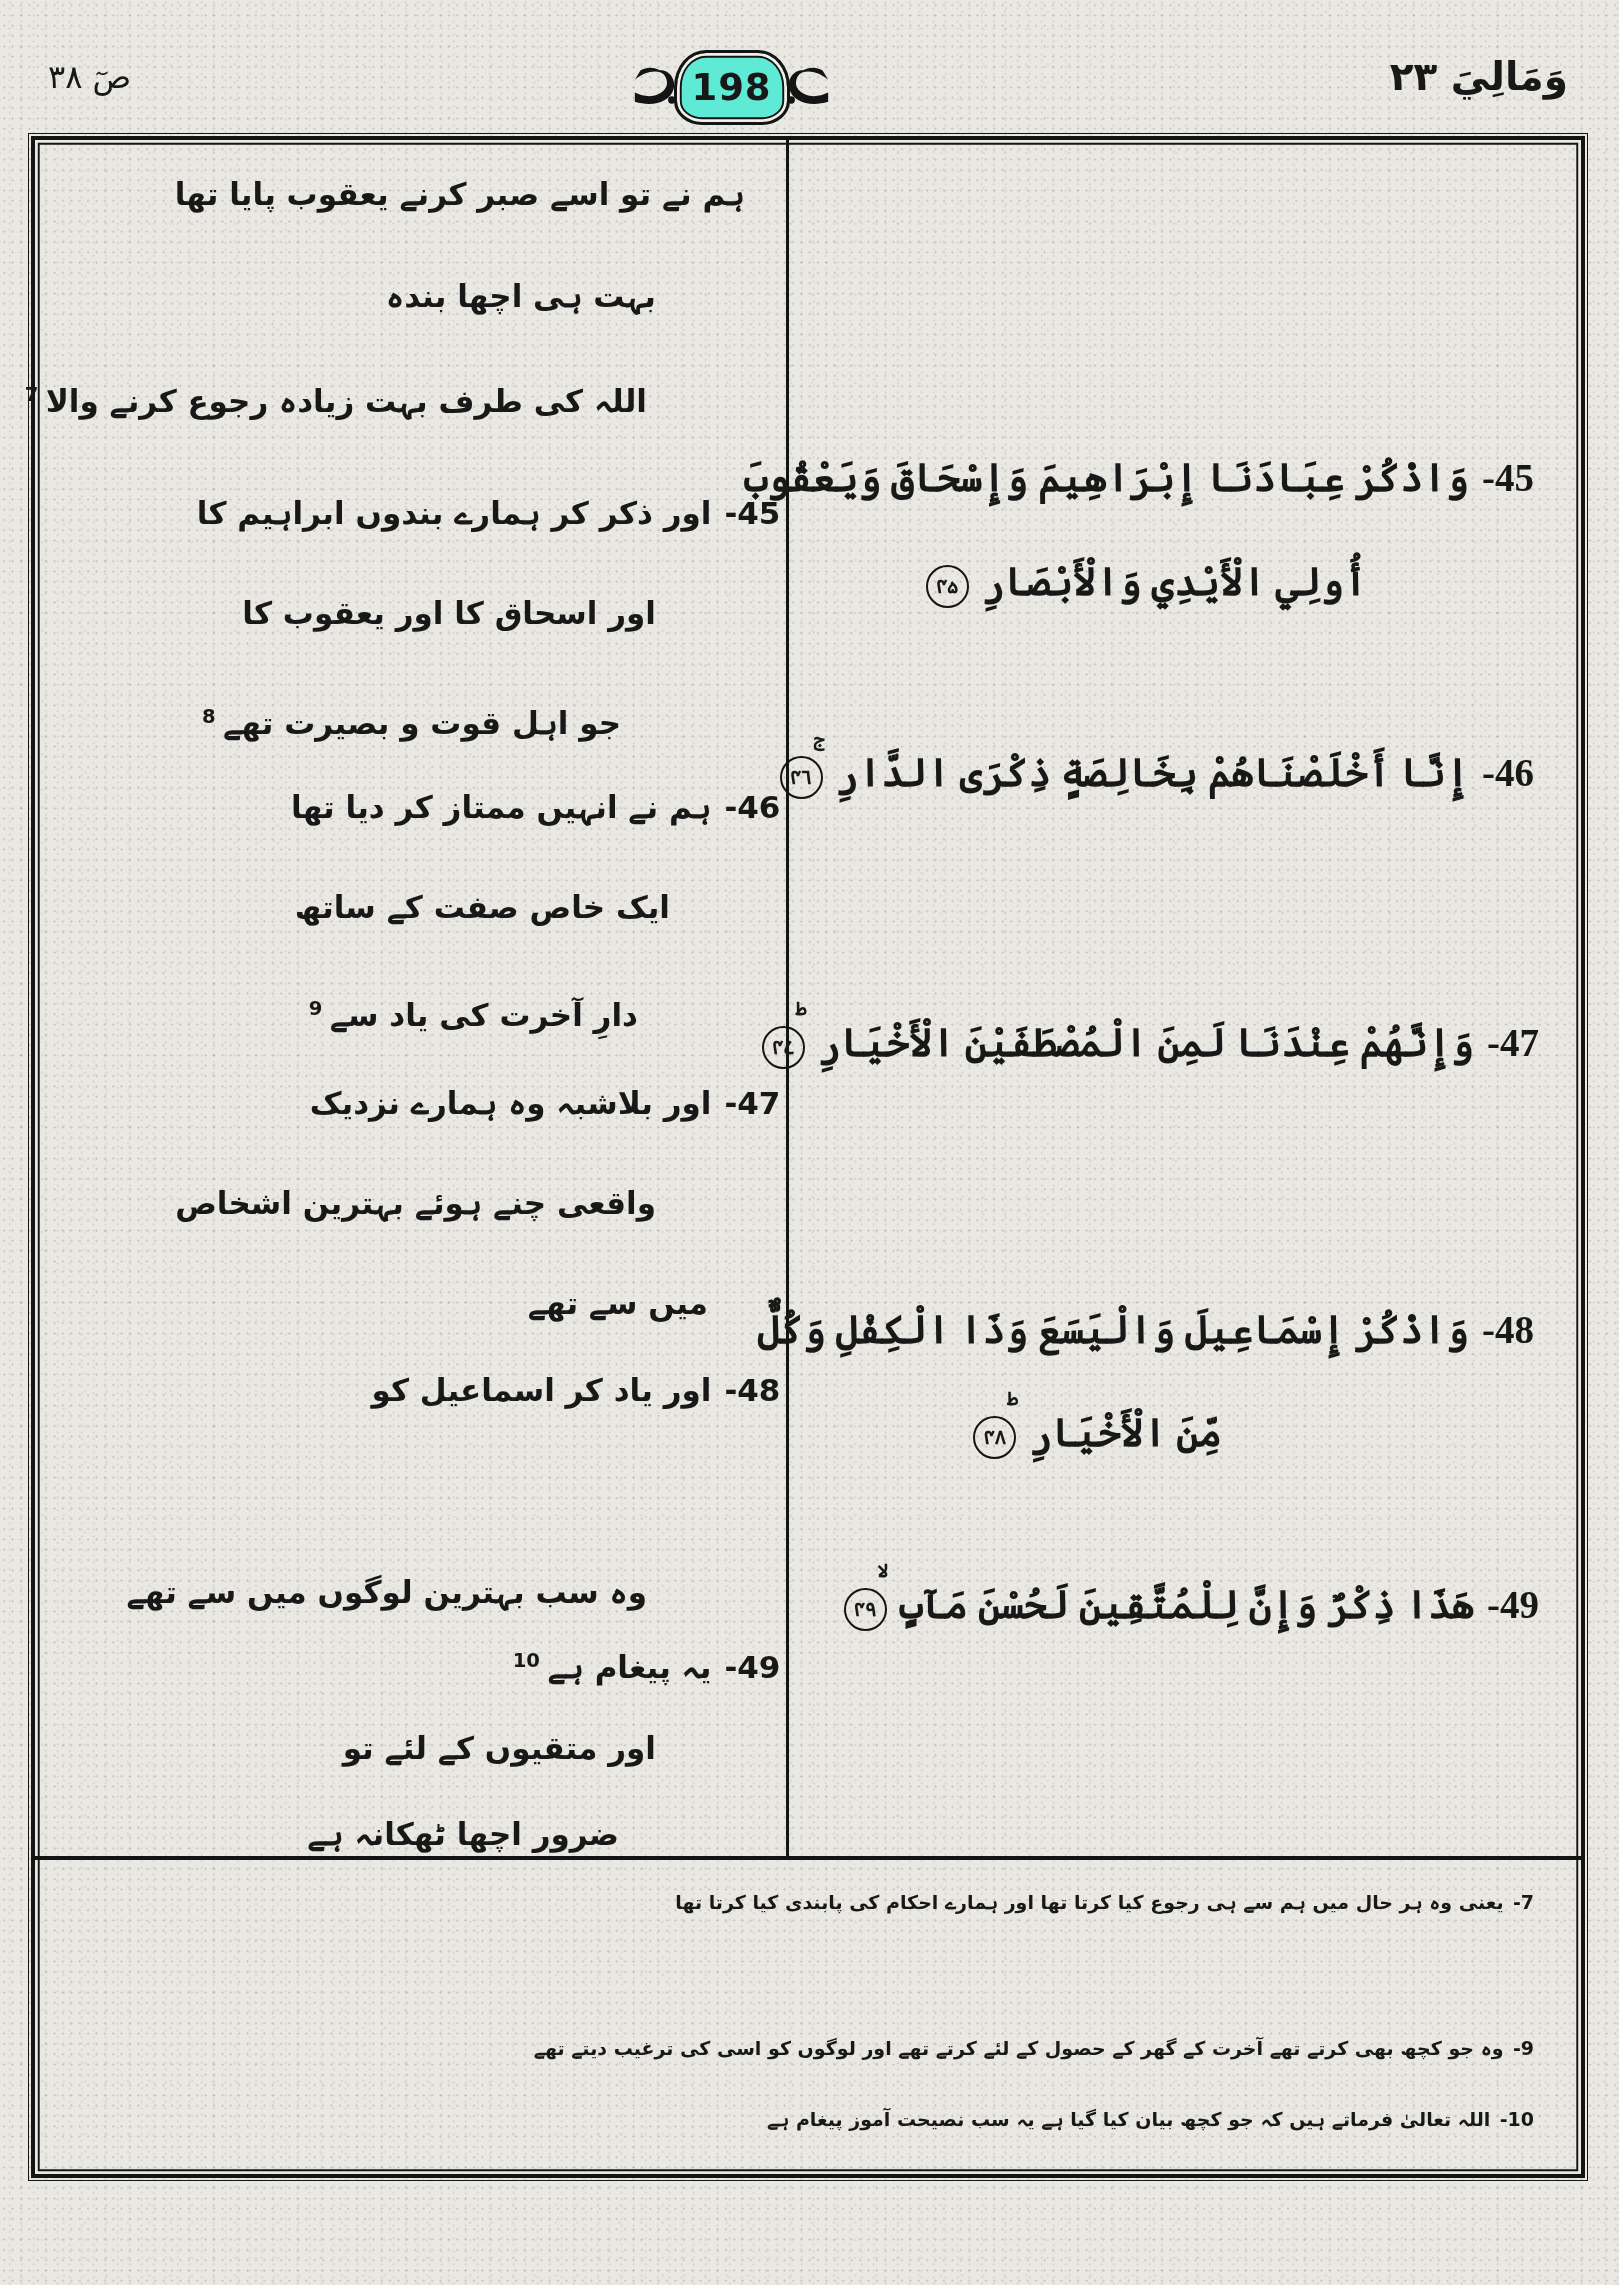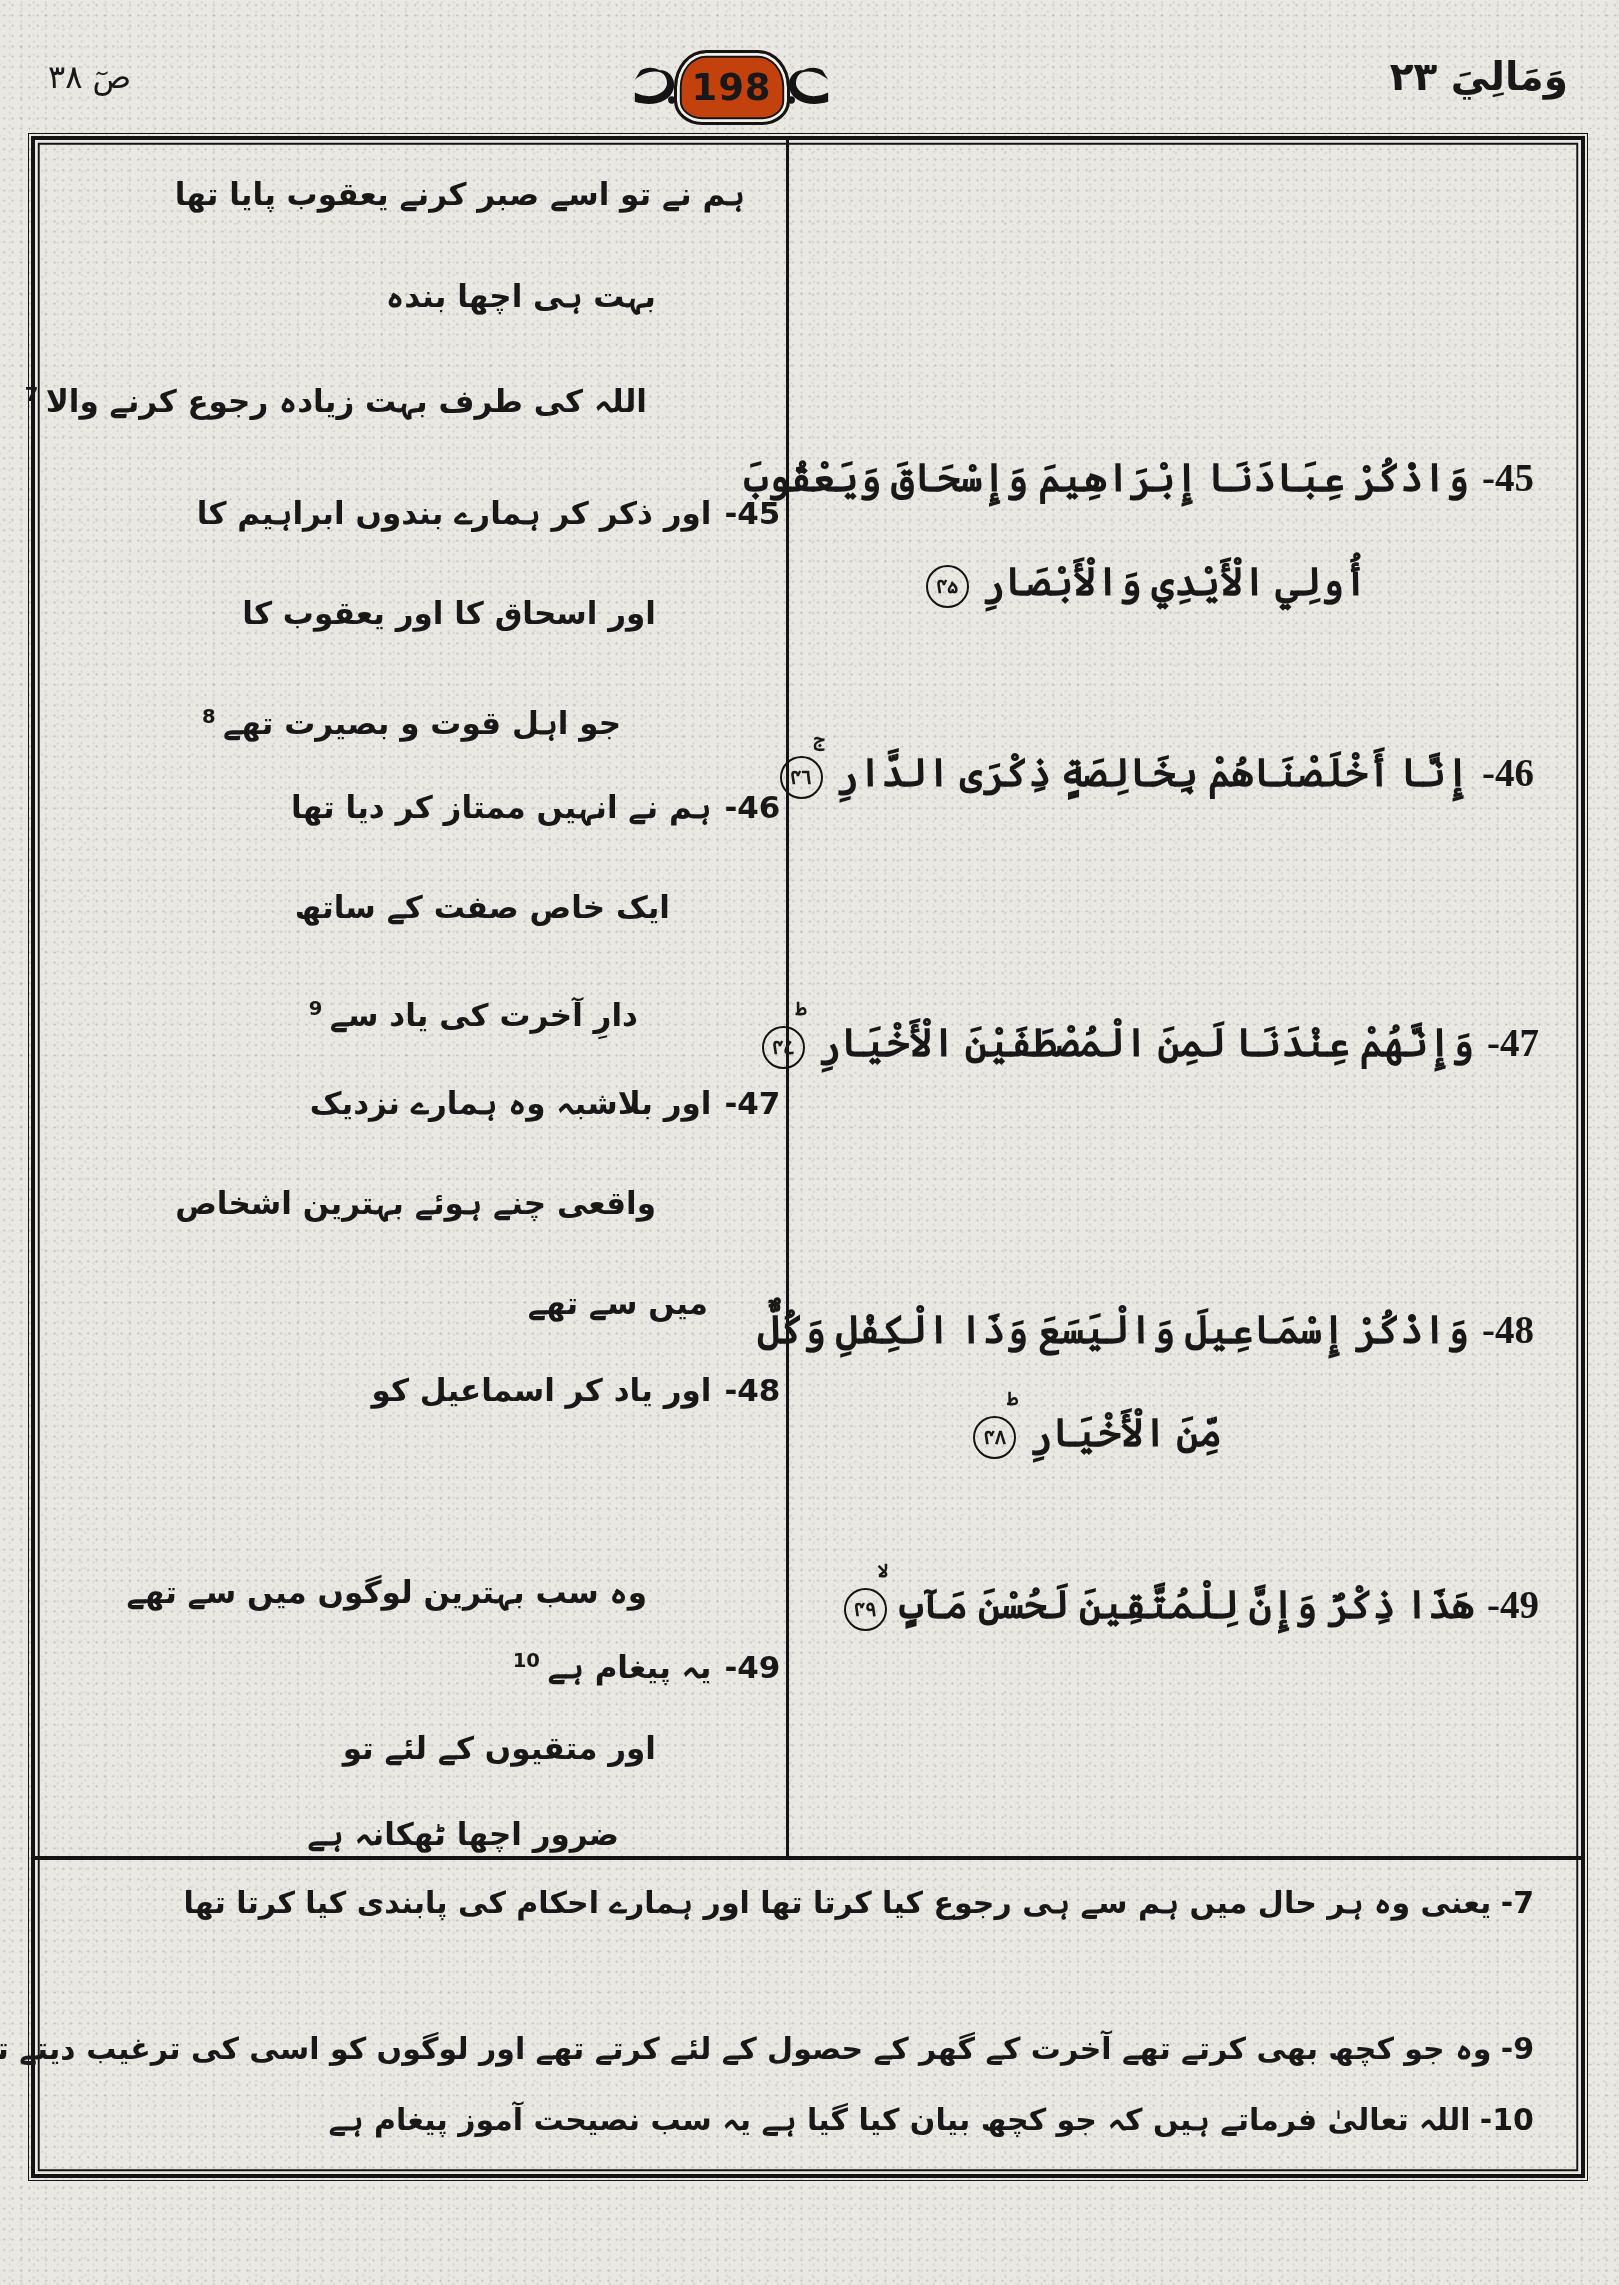--- a/index.html
+++ b/index.html
@@ -33,21 +33,21 @@
     position: absolute; right: 51px; top: 54px;
     font-size: 39px; font-weight: 700; direction: rtl; white-space: nowrap;
   }
   .pageno-wrap {
     position: absolute; left: 615px; top: 43px; width: 233px; height: 89px;
     display: flex; align-items: center; justify-content: center;
   }
   .pageno-badge {
     position: relative;
     min-width: 110px; height: 69px;
-    background: #c2410c;
+    background: #5eead4;
     border: 3.7px solid #141414;
     border-radius: 32px 32px 28px 28px / 37px 37px 24px 24px;
     box-shadow: inset 0 0 0 2.8px #f1efe9, inset 0 0 0 4.7px #141414;
     display: flex; align-items: center; justify-content: center;
     font-size: 37px; font-weight: 700; letter-spacing: 0.9px;
     z-index: 1;
   }
   .orn { width: 48px; height: 58px; margin: 0 -7.5px; z-index: 0; }
 
   
@@ -75,21 +75,21 @@
   .u-line {
     position: absolute; direction: rtl; white-space: nowrap;
     font-size: 31px; font-weight: 700; line-height: 45px;
   }
   .a-line {
     position: absolute; direction: rtl; white-space: nowrap;
     font-size: 39px; font-weight: 700; line-height: 56px;
   }
   .f-line {
     position: absolute; direction: rtl; white-space: nowrap;
-    font-size: 30px; font-weight: 700; line-height: 41px; text-align: center;
+    font-size: 19px; font-weight: 700; line-height: 41px; text-align: center;
   }
   .vnum { font-weight: 700; padding-left: 13px; }
   .fnum { font-weight: 700; padding-left: 9.3px; }
   sup.ref {
     font-size: 19.6px; font-weight: 700;
     vertical-align: super; padding: 0 7.5px; direction: ltr; unicode-bidi: embed;
   }
   .medallion {
     display: inline-block; position: relative;
     width: 43px; height: 43px; margin: 0 13px 0 3.7px;

